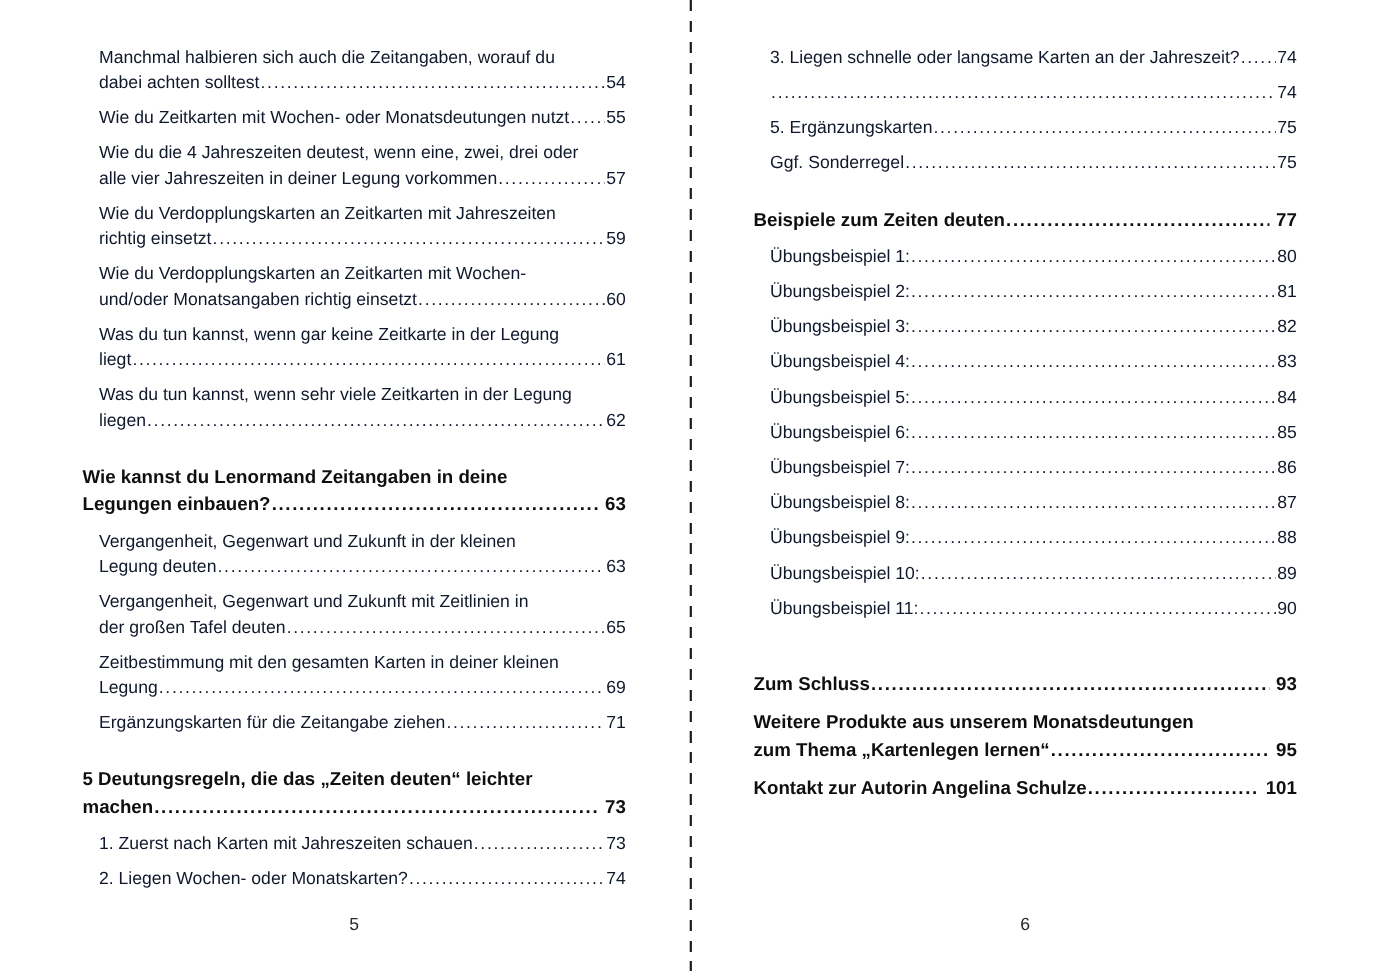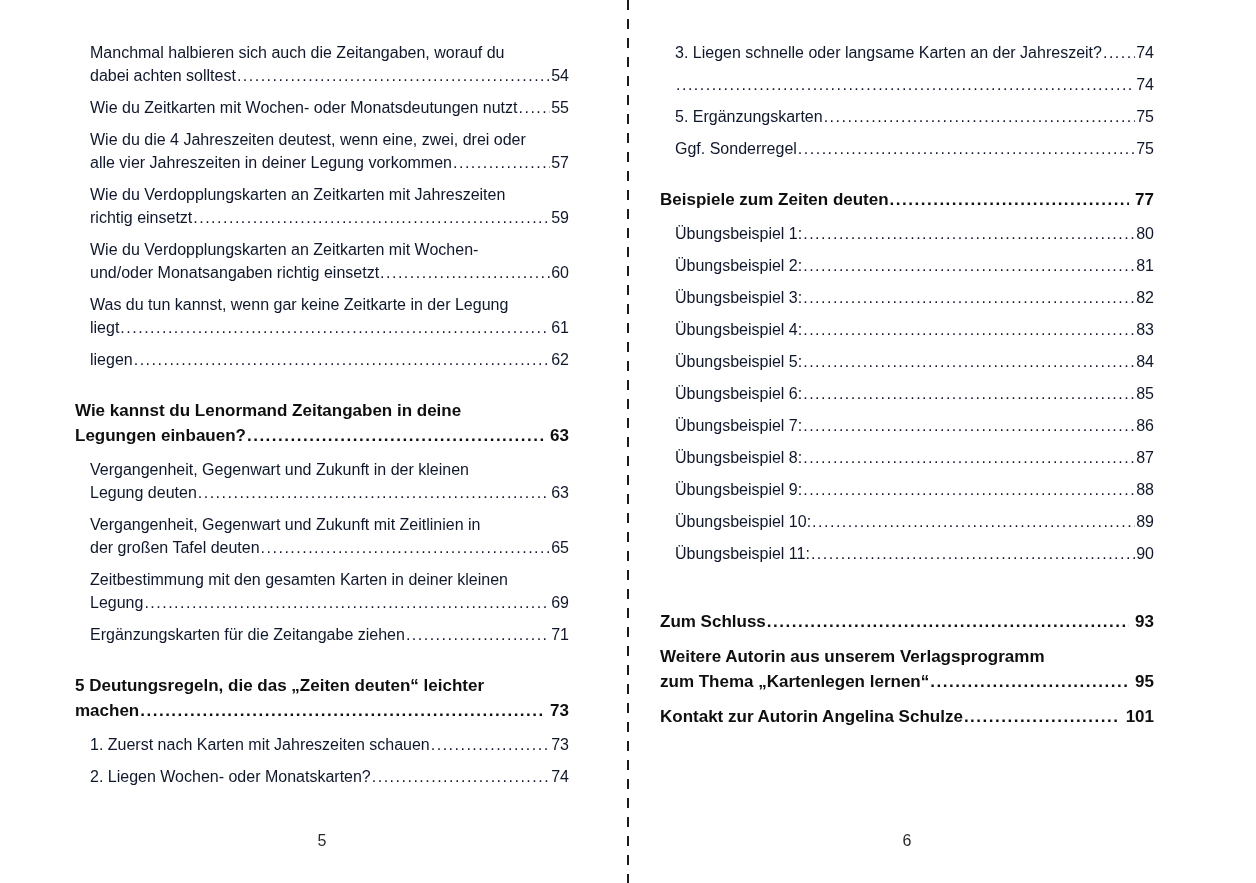--- a/index.html
+++ b/index.html
@@ -12,21 +12,21 @@
   }
   .spread { position:absolute; inset:0; background:#ffffff; }
 
   .divider {
     position:absolute; left:627px; top:0; height:883px; width:2px;
     background:repeating-linear-gradient(to bottom,#1b1b1b 0 10px,transparent 10px 19px);
   }
 
   .page { position:absolute; top:41px; width:494px; }
   .page-left  { left:75px; }
-  .page-right { left:660px; }
+  .page-right { left:685px; }
 
   .item { margin:0 0 9px 15px; color:#0f172a; font-size:16px; }
   .item .line { line-height:23px; white-space:nowrap; }
 
   .lline { display:flex; align-items:baseline; }
   .txt  { flex:0 0 auto; }
   .dots { flex:1 1 auto; overflow:hidden; white-space:nowrap; min-width:6px; margin:0 1px; }
   .dots::after {
     letter-spacing:1.5px;
     content:"......................................................................................................................................................................................";
@@ -98,20 +98,21 @@
     <div class="item entry">
       <div class="line">Was du tun kannst, wenn gar keine Zeitkarte in der Legung</div>
       <div class="line lline">
         <span class="txt">liegt</span>
           <span class="dots"></span>
           <span class="num">61</span>
       </div>
     </div>
 
     <div class="item entry">
+      <div class="line">Was du tun kannst, wenn sehr viele Zeitkarten in der Legung</div>
       <div class="line lline">
         <span class="txt">liegen</span>
           <span class="dots"></span>
           <span class="num">62</span>
       </div>
     </div>
 
     <div class="item heading">
       <div class="line">Wie kannst du Lenormand Zeitangaben in deine</div>
       <div class="line lline">
@@ -318,21 +319,21 @@
 
     <div class="item heading gap-xl">
       <div class="line lline">
         <span class="txt">Zum Schluss</span>
           <span class="dots"></span>
           <span class="num">93</span>
       </div>
     </div>
 
     <div class="item heading">
-      <div class="line">Weitere Autorin aus unserem Verlagsprogramm</div>
+      <div class="line">Weitere Produkte aus unserem Monatsdeutungen</div>
       <div class="line lline">
         <span class="txt">zum Thema „Kartenlegen lernen“</span>
           <span class="dots"></span>
           <span class="num">95</span>
       </div>
     </div>
 
     <div class="item heading">
       <div class="line lline">
         <span class="txt">Kontakt zur Autorin Angelina Schulze</span>

